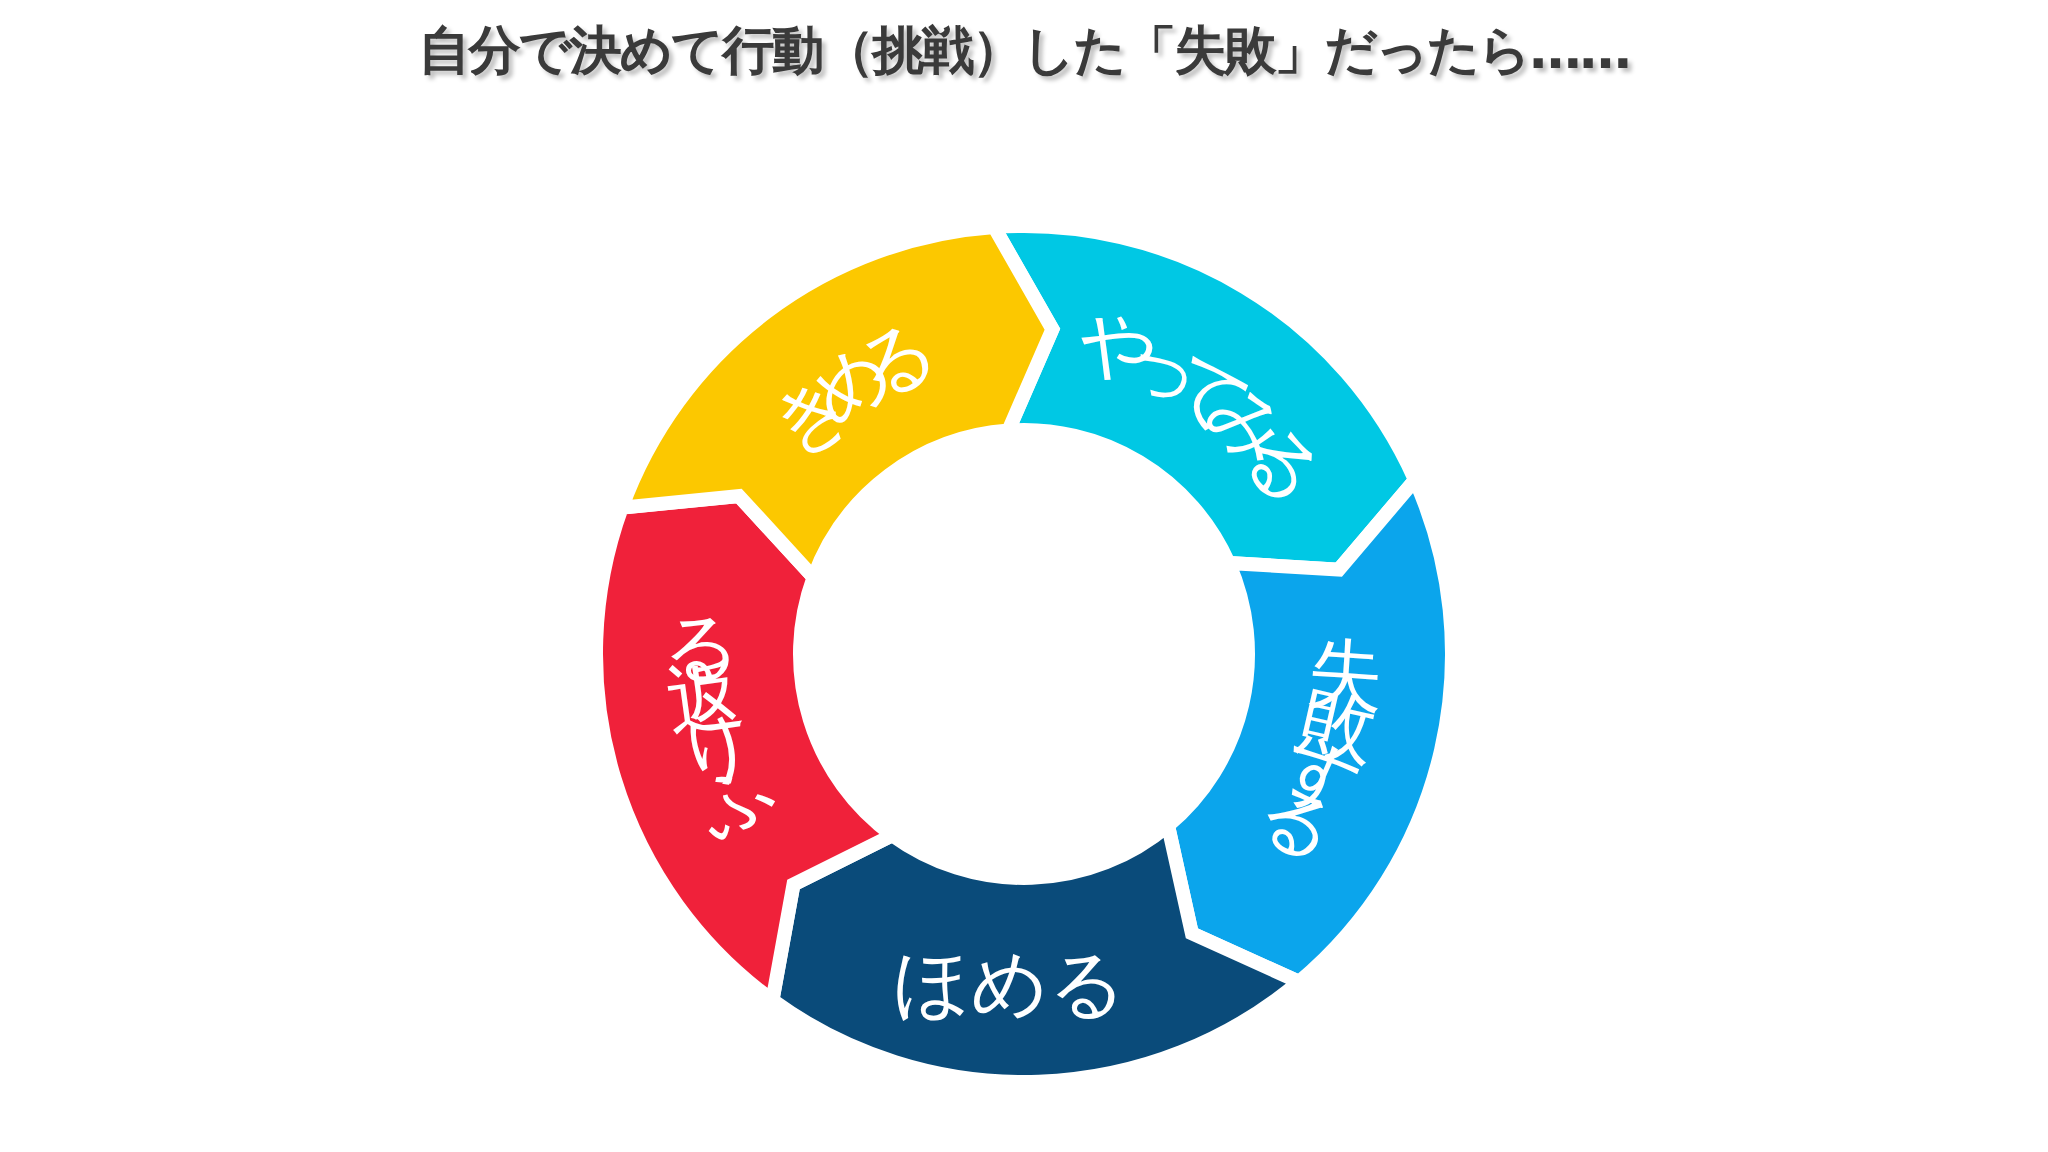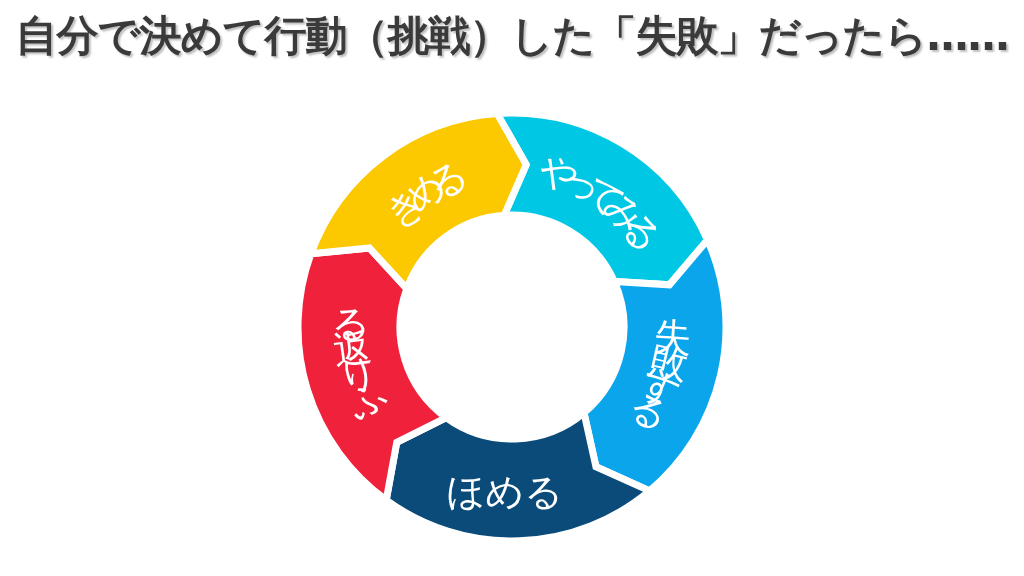--- a/index.html
+++ b/index.html
@@ -1,20 +1,20 @@
 <!DOCTYPE html>
 <html><head>
 <meta charset="utf-8">
 <style>
   html, body { margin: 0; padding: 0; background: #ffffff; }
   body { width: 1024px; height: 576px; overflow: hidden; position: relative;
          font-family: "DejaVu Sans", "Liberation Sans", sans-serif; }
   .title {
     position: absolute; left: 0; top: 8px; width: 1024px; text-align: center;
-    font-size: 42px; font-weight: bold; color: #3a3a3a; letter-spacing: -1px;
+    font-size: 26px; font-weight: bold; color: #3a3a3a; letter-spacing: -1px;
     text-shadow: 2px 2px 2px rgba(0,0,0,0.25);
     font-family: "DejaVu Sans", sans-serif;
   }
   svg.ring { position: absolute; left: 0; top: 0; }
   .seg-label {
     font-family: "DejaVu Sans", sans-serif; font-size: 38px; fill: #ffffff;
     font-weight: normal;
   }
 </style>
 </head>

